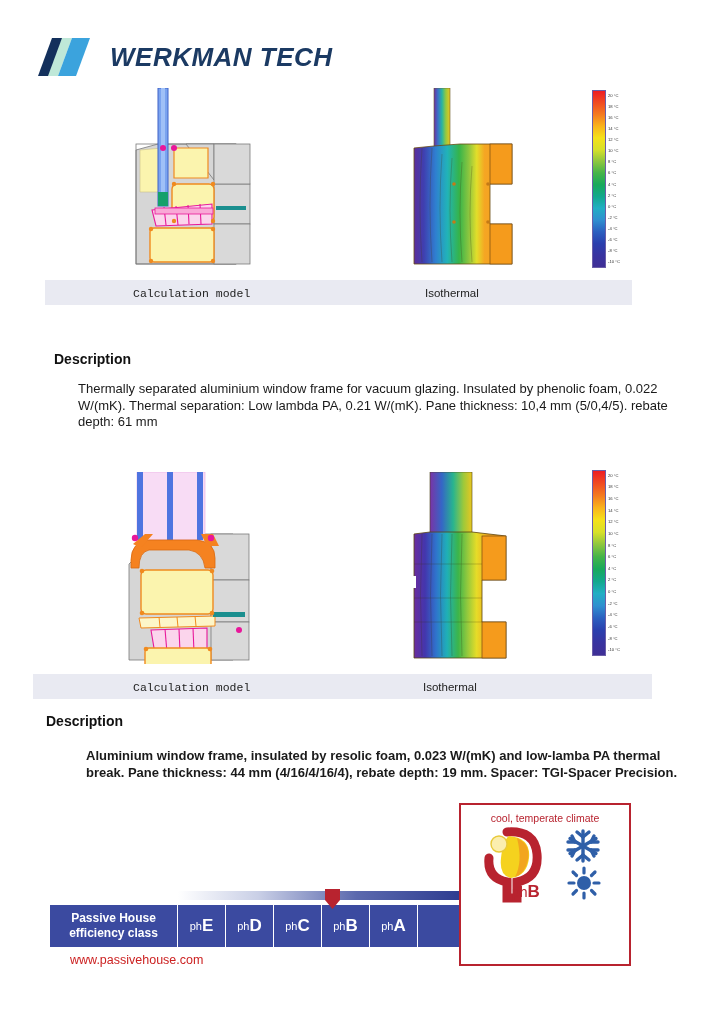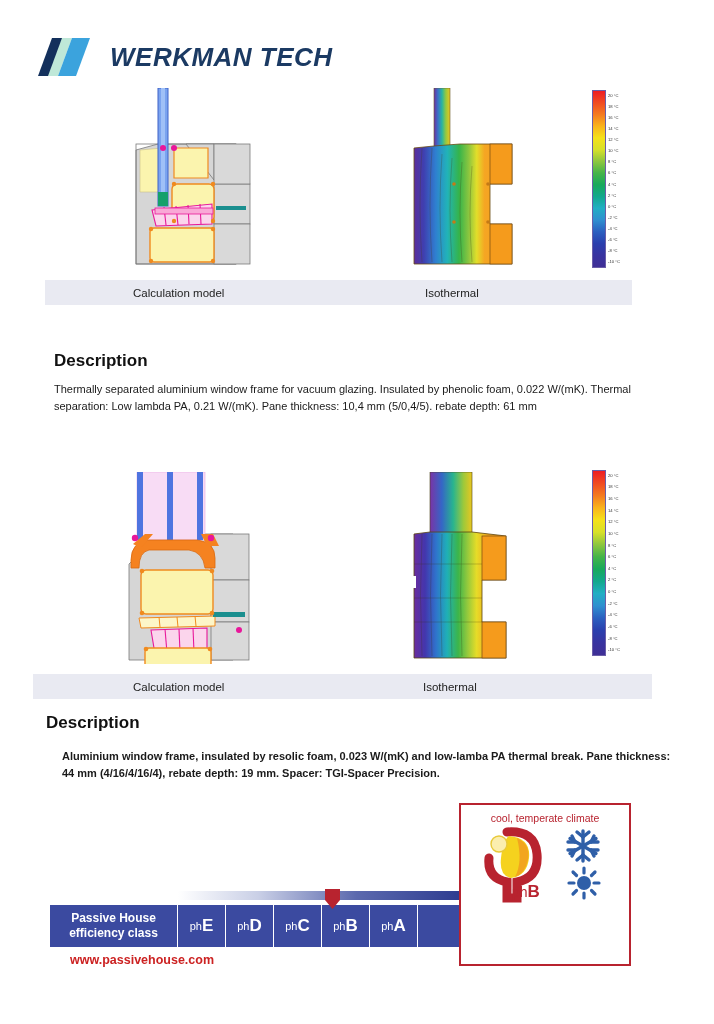--- a/index.html
+++ b/index.html
@@ -42,21 +42,21 @@
     height: 25px;
   }
   .caption-bar span {
     position: absolute;
     top: 50%;
     transform: translateY(-50%);
     font-size: 11.5px;
     color: #222;
     white-space: nowrap;
   }
-  .cap-left  { left: 88px; }
+  .cap-left  { left: 88px; font-family: Liberation Mono, monospace; }
   .cap-right { left: 380px; }
 
   
   .scalewrap { position: absolute; display: flex; }
   .scalebar {
     width: 14px;
     border: 1px solid #6a5ea8;
     background: linear-gradient(to bottom,
       #ee1c24 0%, #f04a22 6.6%, #f47a20 13.3%, #f9b31c 20%,
       #f5e11a 26.6%, #d7e02a 33.3%, #8dc63f 40%, #45b449 46.6%,
@@ -75,29 +75,30 @@
     font-size: 4.2px;
     line-height: 4.2px;
     color: #333;
     white-space: nowrap;
     transform: translateY(-50%);
   }
 
   
   .desc-title {
     position: absolute;
-    font-size: 17px;
+    font-size: 14px;
     font-weight: bold;
     color: #111;
   }
   .desc-body {
     position: absolute;
-    font-size: 11px;
+    font-size: 13px;
     line-height: 16.5px;
     color: #1a1a1a;
+    margin-left: 24px;
   }
 
   
   .ph-gradient {
     position: absolute;
     height: 9px;
     background: linear-gradient(to right, #ffffff 0%, #c9cfe6 28%, #5b69ae 62%, #2b3a8f 100%);
   }
   .ph-bar {
     position: absolute;
@@ -134,21 +135,21 @@
 
   .ph-marker {
     position: absolute;
     width: 17px;
     height: 22px;
   }
   .ph-url {
     position: absolute;
     color: #cc2222;
     font-size: 12.5px;
-    font-weight: bold;
+    font-weight: normal;
   }
 
   
   .seal {
     position: absolute;
     background: #ffffff;
     border: 2px solid #b8232f;
     width: 172px;
     height: 163px;
   }

